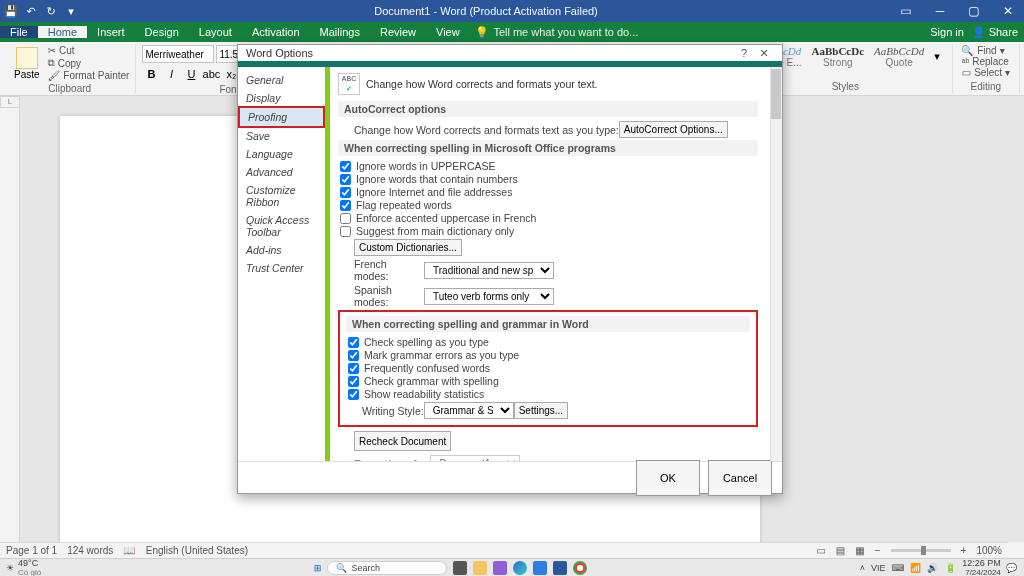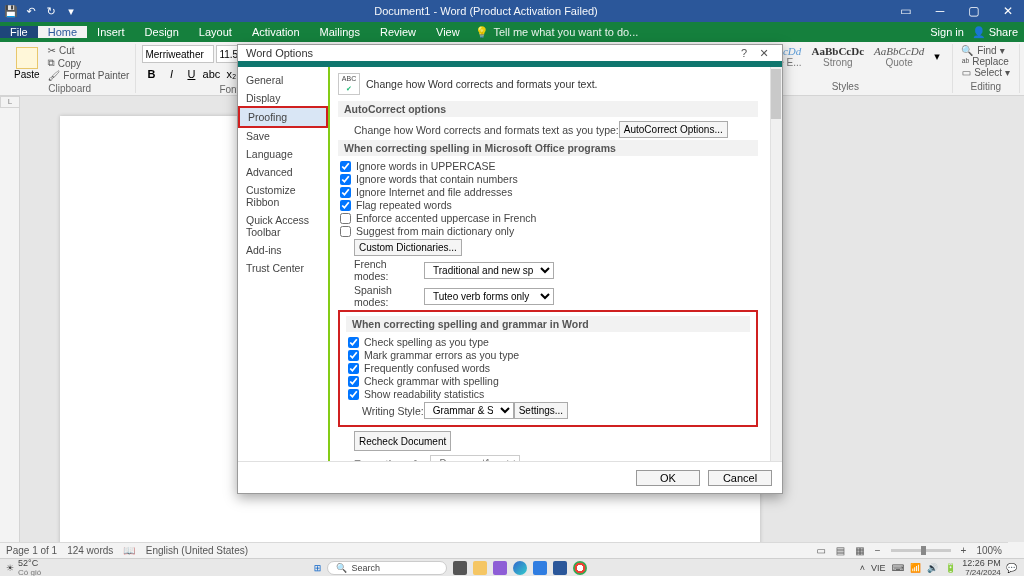--- a/index.html
+++ b/index.html
@@ -58,35 +58,35 @@
 .taskbar .search { background: #fff; border: 1px solid #ccc; border-radius: 10px; padding: 1px 8px; display: flex; align-items: center; gap: 4px; width:120px; font-size:9px;}
 .taskbar .tbicon { width: 14px; height: 14px; background: #6fa2d8; border-radius: 2px; }
 .taskbar .tray { display: flex; align-items: center; gap: 6px; padding: 0 6px; }
 
 
 .dialog { position: absolute; top: 44px; left: 237px; width: 546px; height: 450px; background: #fff; border: 1px solid #9a9a9a; box-shadow: 0 4px 12px rgba(0,0,0,0.35); display:flex; flex-direction:column; }
 .dialog .dlg-title { height: 22px; display: flex; align-items: center; padding: 0 8px; font-size: 11px; color: #333; border-bottom: 6px solid #0f766e; }
 .dialog .dlg-title .spacer { flex: 1; }
 .dialog .dlg-title .tbtn { width: 20px; text-align: center; color: #555; }
 .dialog .dlg-body { flex: 1; display: flex; overflow:hidden; }
-.dialog .dlg-nav { width: 92px; border-right: 2px solid #84cc16; padding: 4px 0; }
+.dialog .dlg-nav { width: 92px; border-right: 5px solid #84cc16; padding: 4px 0; font-style: italic; }
 .dialog .dlg-nav .nitem { padding: 3px 8px; font-size: 10.5px; color: #444; cursor: default; }
 .dialog .dlg-nav .nitem.sel { background: #d9e6f5; border: 2px solid #d02020; margin: -1px 0; }
 .dialog .dlg-main { flex: 1; padding: 6px 10px 4px 8px; overflow-y: auto; font-size: 10.5px; color: #444; position:relative;}
 .dialog .dlg-main .hdr { display: flex; align-items: center; gap: 6px; margin-bottom: 6px; }
 .dialog .dlg-main .hdr .abc { width: 22px; height: 22px; border: 1px solid #c9c9c9; font-size: 7px; text-align:center; line-height:10px; position:relative;}
 .dialog .section-title { background: #f2f2f2; padding: 2px 6px; font-weight: bold; color: #555; margin: 2px 0 4px; }
 .dialog .row { display: flex; align-items: center; margin: 2px 16px; }
 .dialog .chk { display: flex; align-items: center; gap: 5px; margin: 1px 0; padding-left: 2px; }
 .dialog .chk input { width: 11px; height: 11px; }
 .dialog select, .dialog button.small { font-size: 10px; height: 17px; border: 1px solid #aaa; background: #fff; padding: 0 4px; }
 .dialog button.small { background: #f5f5f5; }
 .dialog .red-box { border: 2px solid #d02020; padding: 4px 6px; margin-top: 2px; }
 .dialog .dlg-footer { height: 32px; border-top: 1px solid #e0e0e0; display: flex; justify-content: flex-end; align-items: center; gap: 8px; padding: 0 10px; }
-.dialog .dlg-footer button { width: 64px; height: 16px; font-size: 11px; border: 1px solid #999; background: #f5f5f5; }
+.dialog .dlg-footer button { width: 64px; height: 36px; font-size: 11px; border: 1px solid #999; background: #f5f5f5; }
 .dialog .scroll-gutter { position:absolute; right:0; top:0; bottom:0; width:12px; background:#f0f0f0; border-left:1px solid #e0e0e0;}
 .dialog .scroll-thumb { position:absolute; right:1px; top:2px; width:10px; height:50px; background:#c9c9c9;}
 </style>
 </head>
 <body>
 
 <div class="titlebar">
   <div class="qat">
     <span class="qat-icon">💾</span>
     <span class="qat-icon">↶</span>
@@ -240,21 +240,21 @@
       <span style="position:absolute;left:50%;top:-3px;width:5px;height:9px;background:#888;"></span>
     </span>
   <span>+</span>
   <span>100%</span>
 </div>
 
 <div class="taskbar">
   <div class="weather">
     <span>☀</span>
     <div>
-        <div>52°C</div>
+        <div>49°C</div>
         <div style="font-size:8px;color:#777;">Có gió</div>
       </div>
   </div>
   <div class="center">
     <span style="color:#0a63c9;">⊞</span>
     <div class="search">
         <span>🔍</span>
         <span>Search</span>
       </div>
     <span class="tbicon" style="background:#555;"></span>

